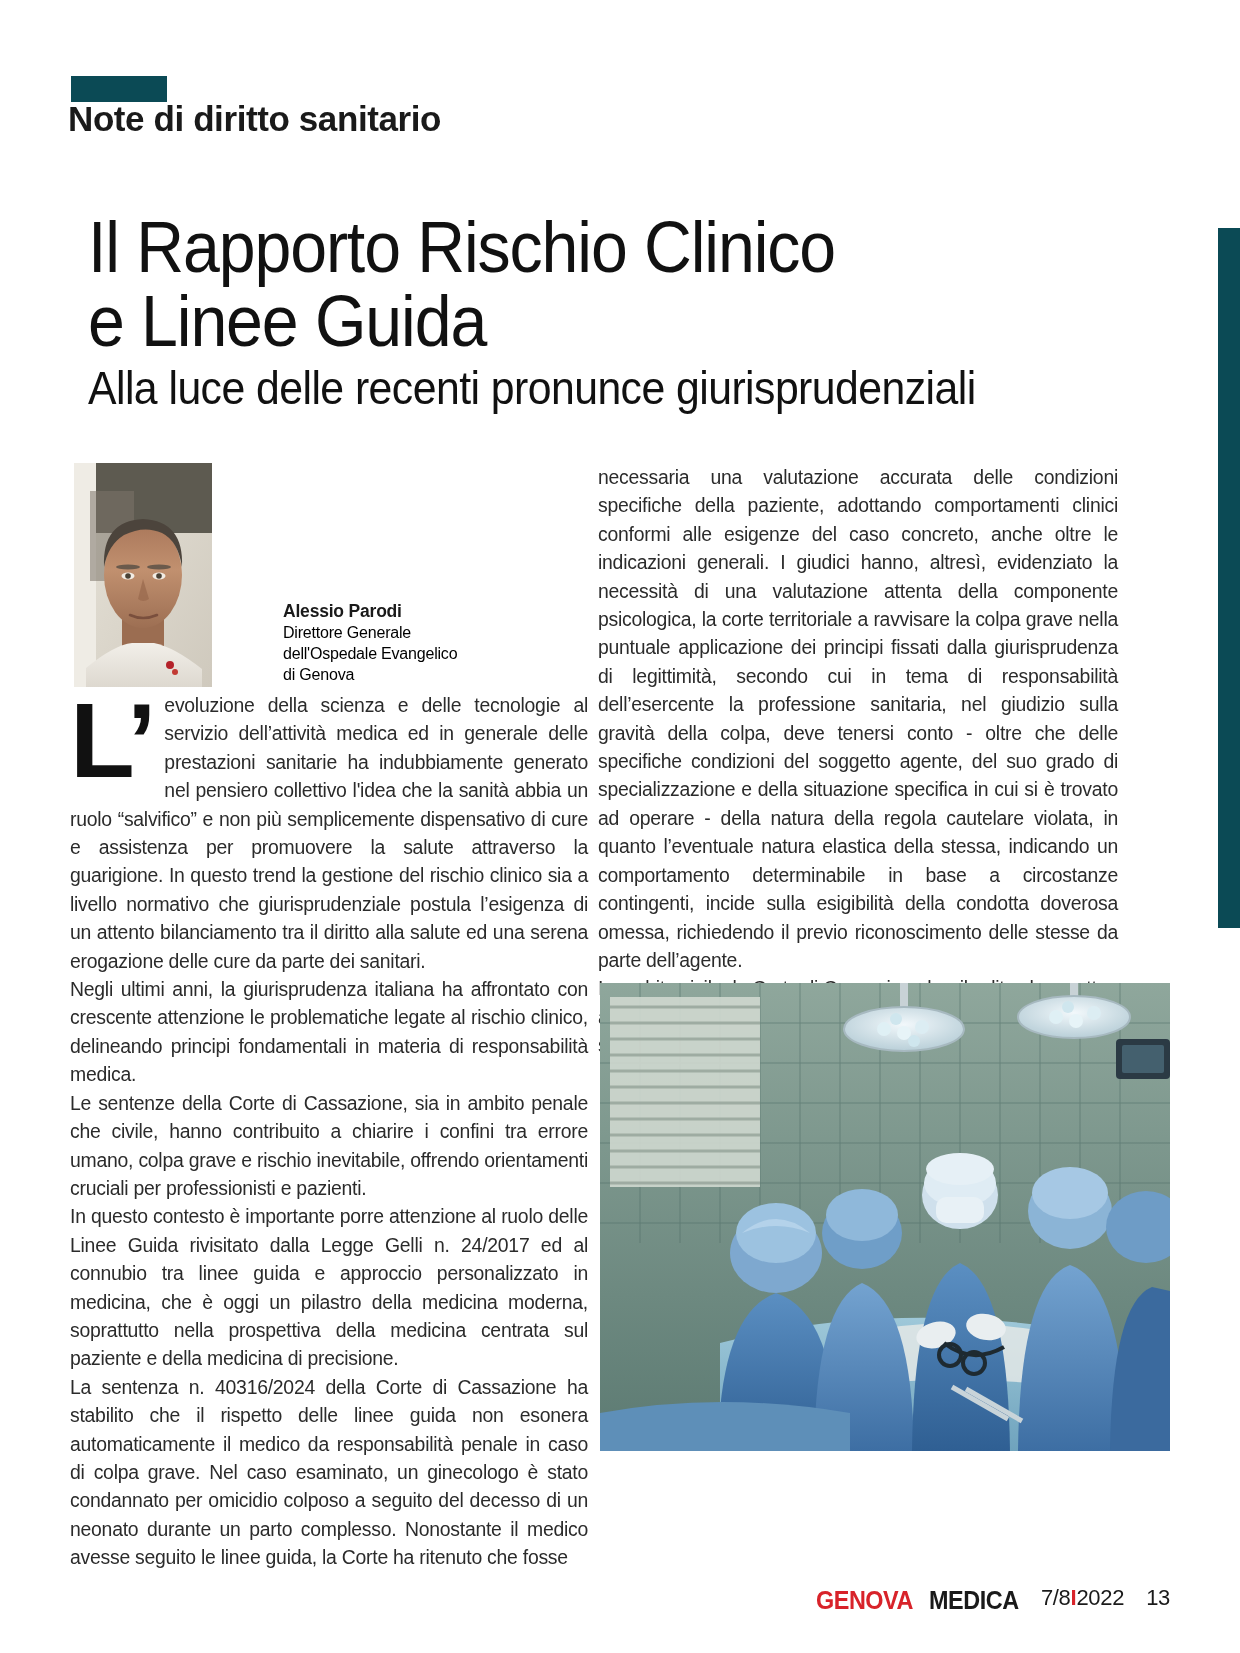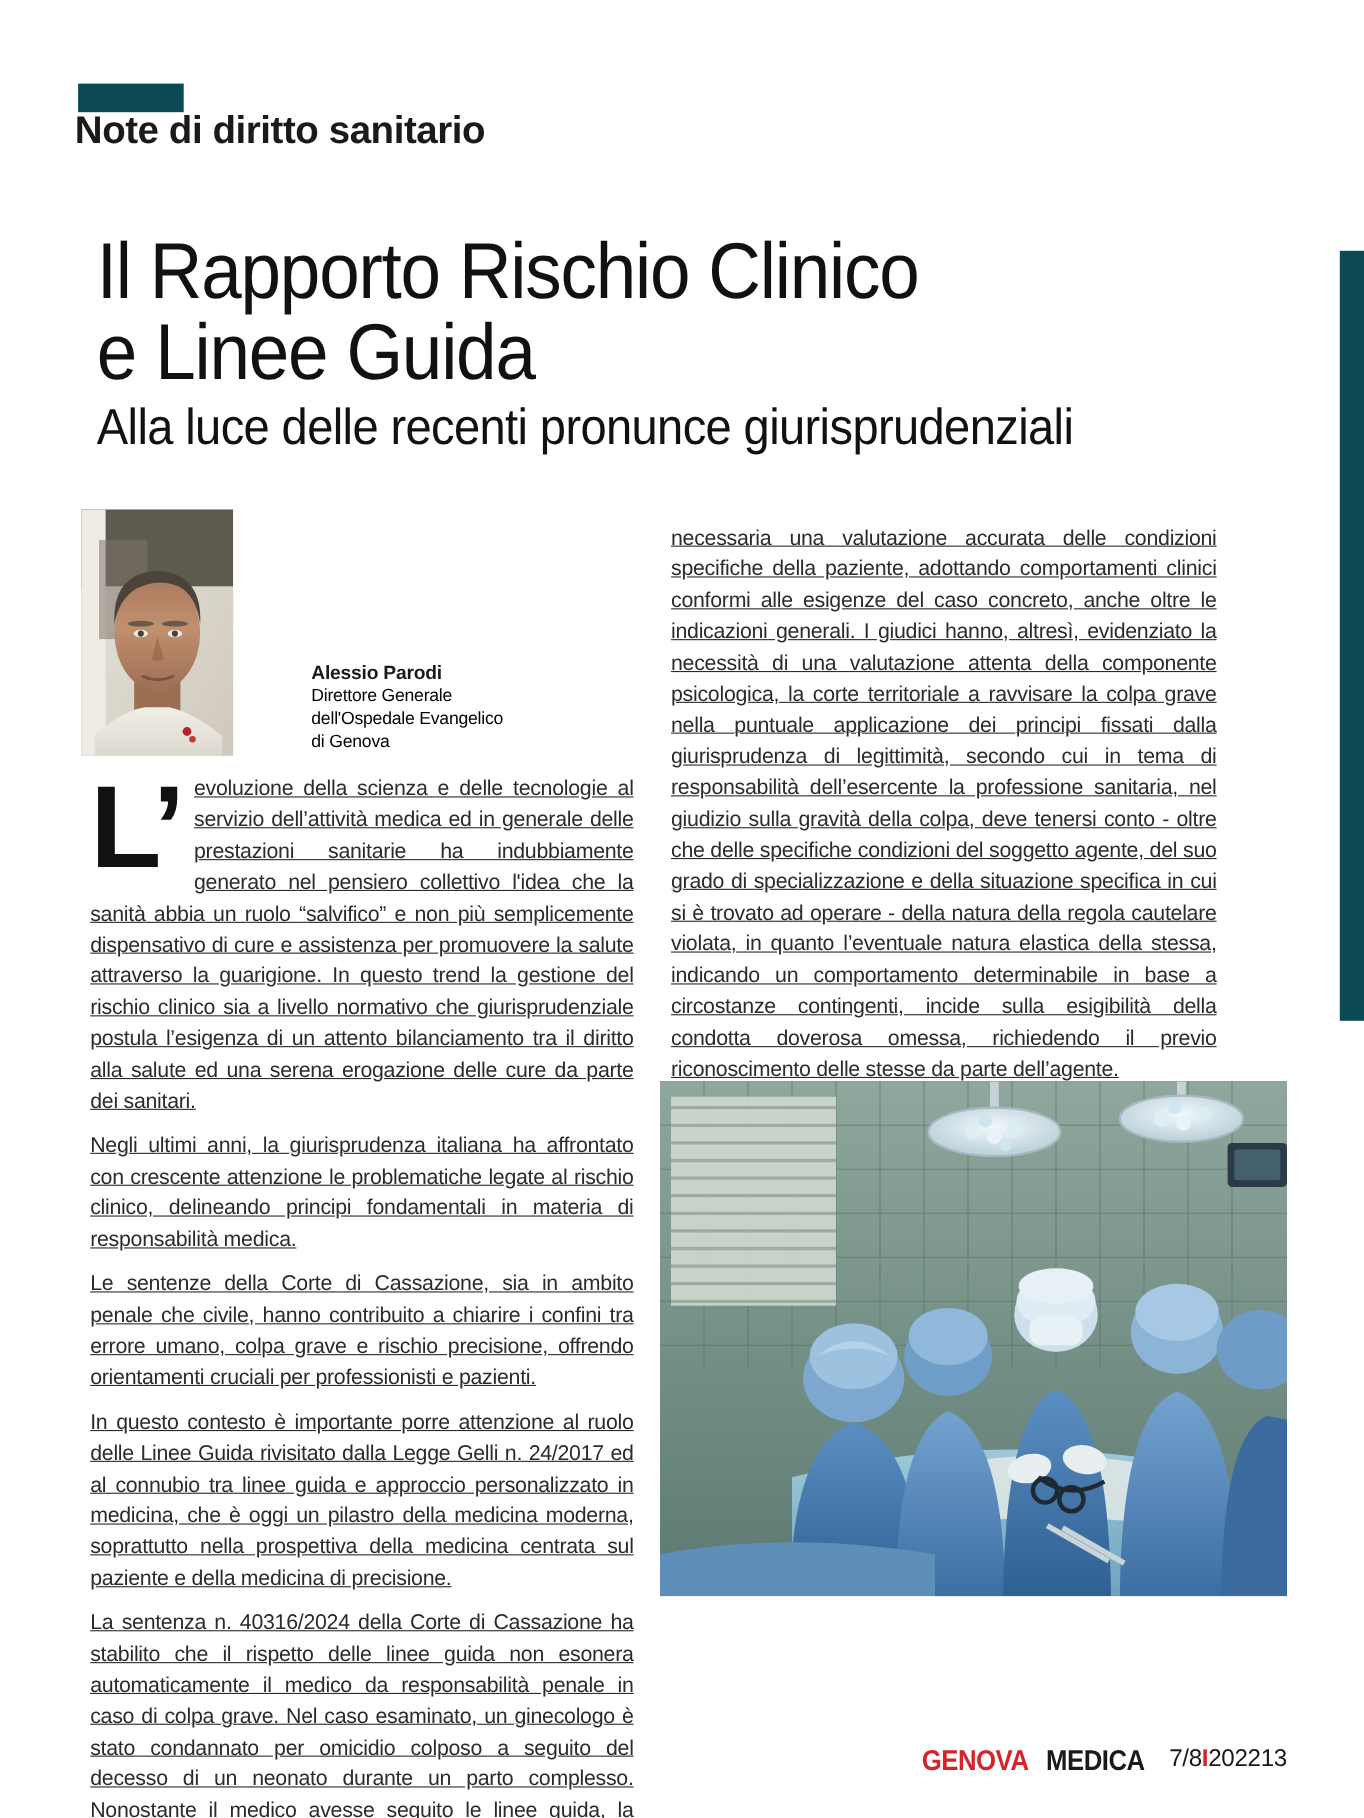--- a/index.html
+++ b/index.html
@@ -137,21 +137,21 @@
 
   
   .body-text {
     font-size: 19.4px;
     line-height: 28.4px;
     text-align: justify;
     color: #2b2b2b;
     letter-spacing: -0.25px;
     hyphens: none;
   }
-  .body-text p { margin: 12px; text-align: justify; text-decoration: underline; }
+  .body-text p { margin: 0; text-align: justify; }
   .body-text p.lastline-left { text-align: left; }
 
   .dropcap {
     float: left;
     font-family: "Liberation Sans Narrow", "Liberation Sans", sans-serif;
     font-size: 106px;
     line-height: 86px;
     font-weight: bold;
     color: #111111;
     margin: 6px 10px 0 0;
@@ -208,20 +208,21 @@
   .brand-issue {
     font-size: 22px;
     color: #1a1a1a;
     margin-left: 12px;
     letter-spacing: -0.3px;
   }
   .brand-issue .sep { color: #d8232a; font-weight: bold; }
   .page-number {
     font-size: 22px;
     color: #1a1a1a;
+    margin-left: 22px;
     letter-spacing: -0.3px;
   }
 </style>
 </head>
 <body>
 
 <div class="page">
 
   <div class="edge-tab"></div>
 
@@ -287,21 +288,21 @@
         <div class="author-name">Alessio Parodi</div>
         <div class="author-role">Direttore Generale</div>
         <div class="author-role">dell'Ospedale Evangelico</div>
         <div class="author-role">di Genova</div>
       </div>
     </div>
 
     <div class="body-text">
       <p><span class="dropcap">L’</span><span>evoluzione della scienza e delle tecnologie al servizio dell’attività medica ed in generale delle prestazioni sanitarie ha indubbiamente generato nel pensiero collettivo l'idea che la sanità abbia un ruolo “salvifico” e non più semplicemente dispensativo di cure e assistenza per promuovere la salute attraverso la guarigione. In questo trend la gestione del rischio clinico sia a livello normativo che giurisprudenziale postula l’esigenza di un attento bilanciamento tra il diritto alla salute ed una serena erogazione delle cure da parte dei sanitari.</span></p>
       <p>Negli ultimi anni, la giurisprudenza italiana ha affrontato con crescente attenzione le problematiche legate al rischio clinico, delineando principi fondamentali in materia di responsabilità medica.</p>
-      <p>Le sentenze della Corte di Cassazione, sia in ambito penale che civile, hanno contribuito a chiarire i confini tra errore umano, colpa grave e rischio precisione, offrendo orientamenti cruciali per professionisti e pazienti.</p>
+      <p>Le sentenze della Corte di Cassazione, sia in ambito penale che civile, hanno contribuito a chiarire i confini tra errore umano, colpa grave e rischio inevitabile, offrendo orientamenti cruciali per professionisti e pazienti.</p>
       <p>In questo contesto è importante porre attenzione al ruolo delle Linee Guida rivisitato dalla Legge Gelli n. 24/2017 ed al connubio tra linee guida e approccio personalizzato in medicina, che è oggi un pilastro della medicina moderna, soprattutto nella prospettiva della medicina centrata sul paziente e della medicina di precisione.</p>
       <p>La sentenza n. 40316/2024 della Corte di Cassazione ha stabilito che il rispetto delle linee guida non esonera automaticamente il medico da responsabilità penale in caso di colpa grave. Nel caso esaminato, un ginecologo è stato condannato per omicidio colposo a seguito del decesso di un neonato durante un parto complesso. Nonostante il medico avesse seguito le linee guida, la Corte ha ritenuto che fosse</p>
     </div>
   </div>
 
   <div class="col-right">
     <div class="body-text">
       <p>necessaria una valutazione accurata delle condizioni specifiche della paziente, adottando comportamenti clinici conformi alle esigenze del caso concreto, anche oltre le indicazioni generali. I giudici hanno, altresì, evidenziato la necessità di una valutazione attenta della componente psicologica, la corte territoriale a ravvisare la colpa grave nella puntuale applicazione dei principi fissati dalla giurisprudenza di legittimità, secondo cui in tema di responsabilità dell’esercente la professione sanitaria, nel giudizio sulla gravità della colpa, deve tenersi conto - oltre che delle specifiche condizioni del soggetto agente, del suo grado di specializzazione e della situazione specifica in cui si è trovato ad operare - della natura della regola cautelare violata, in quanto l’eventuale natura elastica della stessa, indicando un comportamento determinabile in base a circostanze contingenti, incide sulla esigibilità della condotta doverosa omessa, richiedendo il previo riconoscimento delle stesse da parte dell’agente.</p>
       <p class="lastline-left">In ambito civile, la Corte di Cassazione ha ribadito che spetta al danneggiato provare il nesso di causalità tra la condotta del sanitario e il danno subito. Nella sentenza n. 14001/2024,</p>
     </div>

